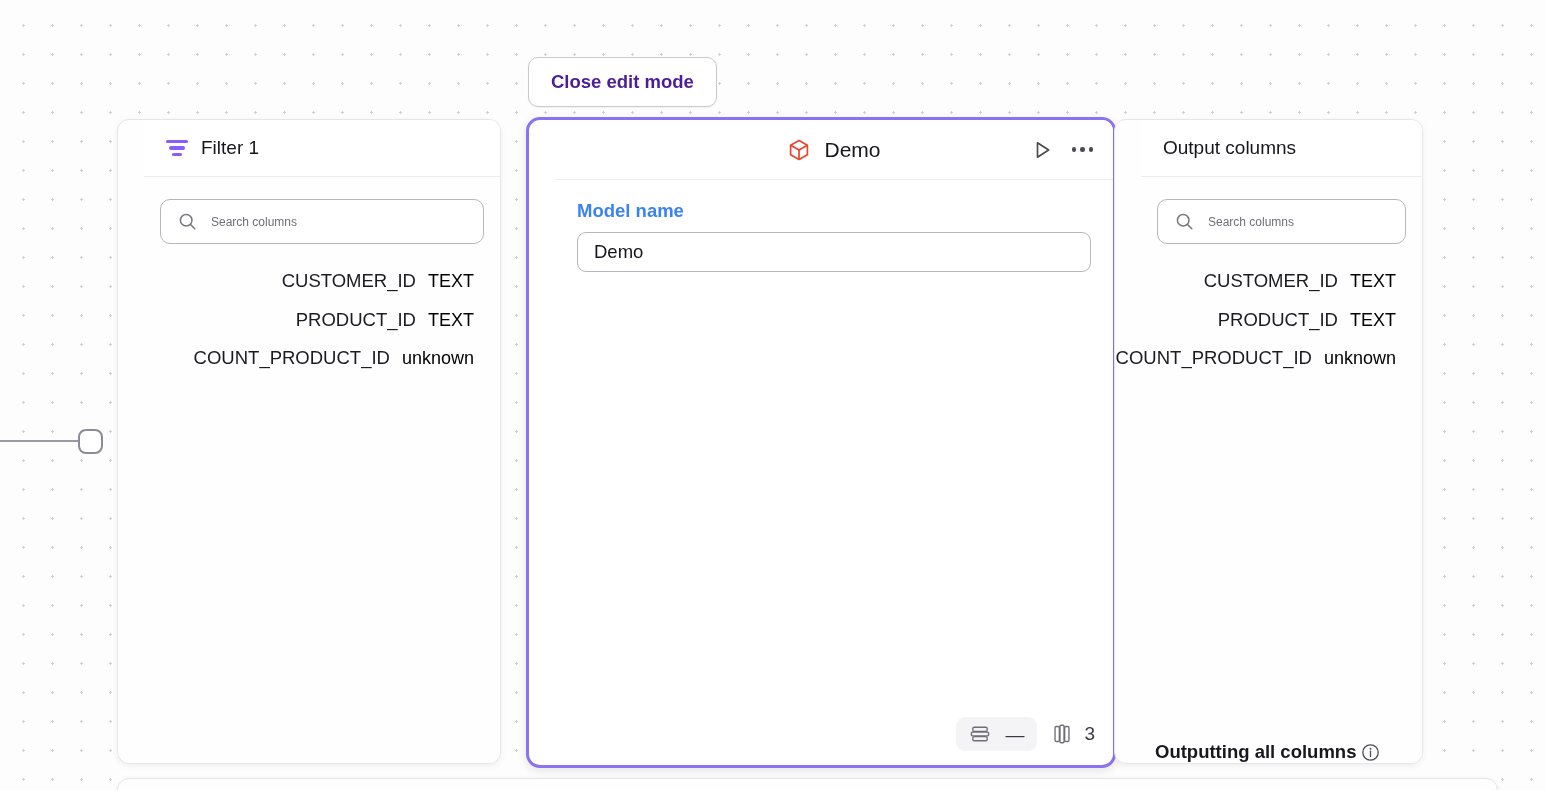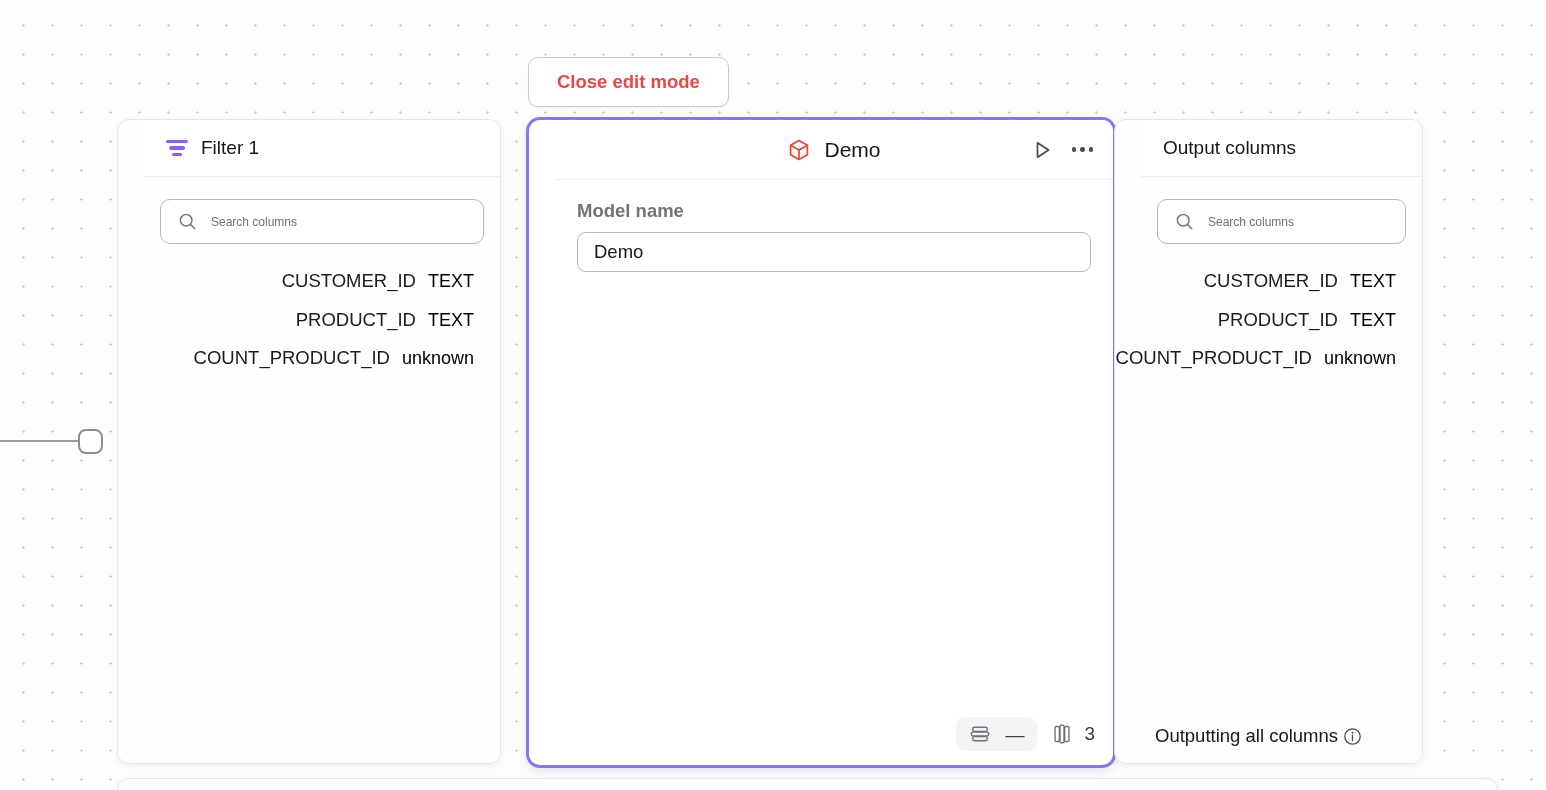--- a/index.html
+++ b/index.html
@@ -42,31 +42,31 @@
     border-radius: 8px;
     background: #ffffff;
   }
 
   
   #close-edit-mode {
     position: absolute;
     left: 528px;
     top: 57px;
     height: 50px;
-    padding: 0 28px;
+    padding: 0 22px;
     display: flex;
     align-items: center;
     justify-content: center;
     background: #ffffff;
     border: 1px solid #c9c9cf;
     border-radius: 10px;
     box-shadow: 0 1px 2px rgba(16,24,40,0.05);
     font-size: 18.5px;
     font-weight: bold;
-    color: #ef4444;
+    color: #4c1d95;
     cursor: pointer;
     white-space: nowrap;
   }
 
   
   .panel {
     position: absolute;
     background: #fefefe;
     border: 1px solid #e6e6ea;
     border-radius: 12px;
@@ -182,21 +182,21 @@
     gap: 16px;
   }
   #demo-header-actions .act { cursor: pointer; display: flex; align-items: center; }
   #ellipsis-icon { display: flex; gap: 4px; align-items: center; padding: 6px 2px; }
   #ellipsis-icon b { width: 4.5px; height: 4.5px; border-radius: 50%; background: #4b4b55; display: block; }
 
   #demo-form { padding: 20px 22px 0 22px; }
   .field-label {
     font-size: 18.5px;
     font-weight: bold;
-    color: #737373;
+    color: #3b82f6;
     margin-bottom: 10px;
   }
   .text-input {
     height: 40px;
     border: 1px solid #b6b6bd;
     border-radius: 9px;
     background: #ffffff;
     display: flex;
     align-items: center;
     padding: 0 16px;
@@ -245,24 +245,25 @@
     left: 1114px;
     top: 119px;
     width: 309px;
     height: 645px;
   }
   #output-footer {
     position: absolute;
     left: 0; right: 0; bottom: 0;
     height: 54px;
     display: flex;
-    align-items: center;
+    align-items: flex-end;
     padding: 0 14px;
     gap: 4px;
     background: #fefefe;
+    font-weight: bold;
   }
   #output-footer-label { font-size: 18.5px; color: #17171d; }
 
   
   #panel-bottom {
     left: 117px;
     top: 778px;
     width: 1381px;
     height: 60px;
     border-radius: 12px 12px 0 0;

